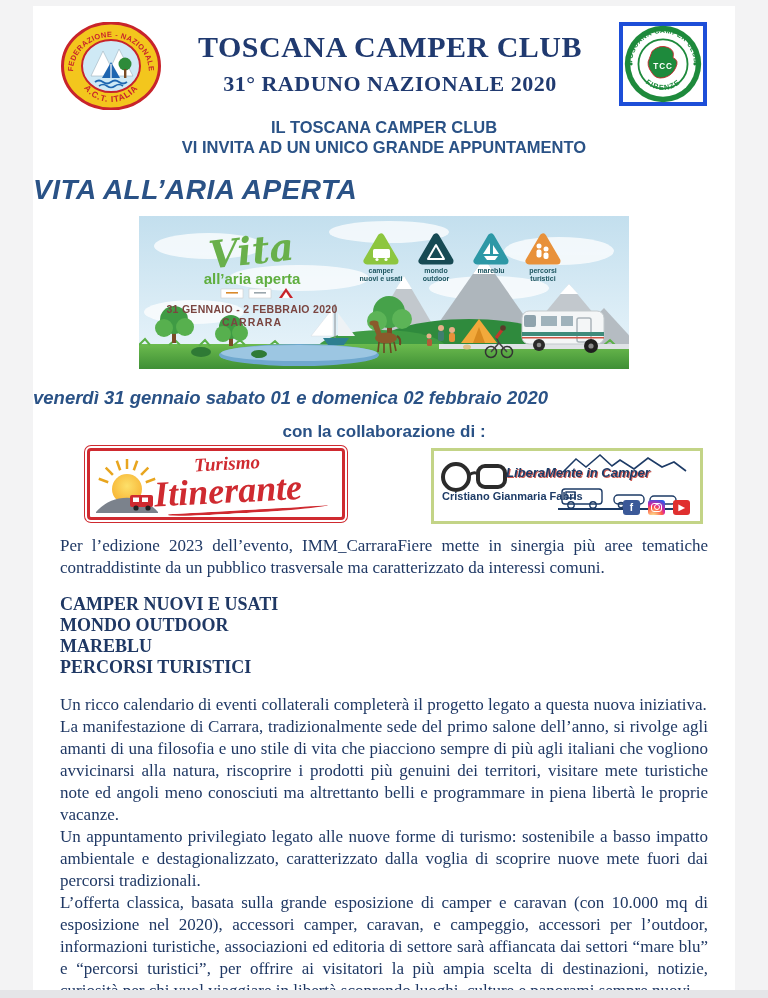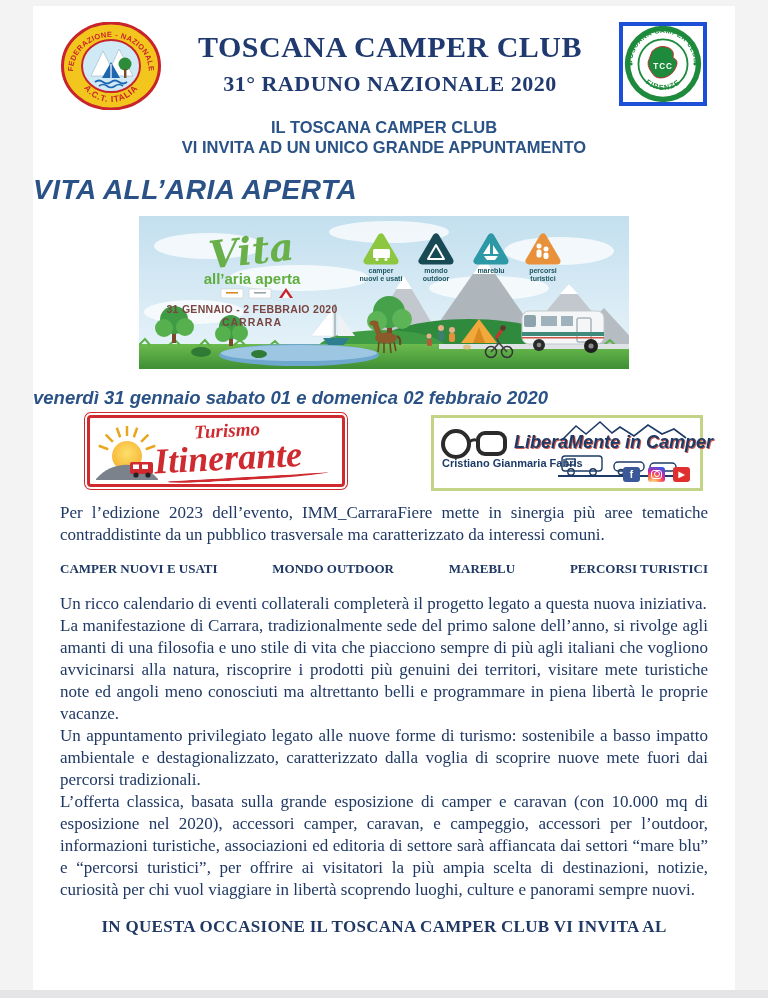--- a/index.html
+++ b/index.html
@@ -27,34 +27,34 @@
   .collab-label { text-align:center; margin-top:13px; color:#2a5286; font-weight:bold; font-size:17px; }
 
   
   .partners-row { display:flex; justify-content:space-between; padding:6px 32px 0 54px; align-items:flex-start; }
   .turismo { width:258px; height:72px; background:#fff; border:3px solid #cf2a30; box-shadow:0 0 0 2px #fff, 0 0 0 3px #cf2a30; border-radius:4px; display:flex; align-items:center; padding:1px 4px; }
   .tur-text { margin-left:-6px; margin-top:-4px; }
   .tur-word1 { font-family:"Liberation Serif", serif; font-style:italic; font-weight:bold; font-size:19px; color:#cf2a30; transform:rotate(-3deg); margin-left:40px; }
   .tur-word2 { font-family:"Liberation Serif", serif; font-style:italic; font-weight:bold; font-size:36px; color:#cf2a30; transform:rotate(-3deg); line-height:0.95; }
   .tur-swash { width:160px; height:6px; border-bottom:3px solid #cf2a30; border-radius:0 0 70% 40%; margin-left:14px; transform:rotate(-3deg); }
   .libera { position:relative; width:272px; height:76px; background:#fff; border:3px solid #c3d487; }
-  .lib-title { position:absolute; left:80px; top:14px; color:#1d3b66; font-weight:bold; font-style:italic; font-size:18px; text-shadow:1px 1px 0 #cf5a52; white-space:nowrap; }
+  .lib-title { position:absolute; left:72px; top:14px; color:#1d3b66; font-weight:bold; font-style:italic; font-size:13px; text-shadow:1px 1px 0 #cf5a52; white-space:nowrap; }
   .lib-author { position:absolute; left:8px; bottom:19px; color:#1d3b66; font-weight:bold; font-size:11px; }
   .lib-social { position:absolute; right:10px; bottom:6px; display:flex; gap:8px; }
   .soc { width:17px; height:15px; border-radius:3px; color:#fff; font-weight:bold; font-size:10px; display:flex; align-items:center; justify-content:center; }
   .soc-fb { background:#3b5998; }
   .soc-ig { background:radial-gradient(circle at 30% 110%, #fdf497 0%, #fd5949 45%, #d6249f 60%, #285aeb 90%); position:relative; }
   .soc-ig::before { content:""; position:absolute; inset:3px; border:1.5px solid #fff; border-radius:3px; }
   .soc-ig::after { content:""; position:absolute; width:4px; height:4px; border:1.2px solid #fff; border-radius:50%; }
   .soc-yt { background:#e02f2f; font-size:8px; }
 
   
   .body-text { font-family:"Liberation Serif", serif; color:#1f3864; font-size:17px; line-height:22px; text-align:justify; padding:0 27px; }
   .p-first { margin-top:11px; }
-  .categories { display:flex; justify-content:space-between; padding:0 27px; margin-top:15px; font-family:"Liberation Serif", serif; font-weight:bold; color:#1f3864; font-size:13px; }
+  .categories { display:flex; justify-content:space-between; padding:0 27px; margin-top:15px; font-family:"Liberation Serif", serif; font-weight:bold; color:#1f3864; font-size:18px;flex-direction:column; }
   .body-block { margin-top:16px; }
 
   .closing { text-align:center; margin-top:16px; font-family:"Liberation Serif", serif; font-weight:bold; color:#1f3864; font-size:17px; letter-spacing:0.3px; }
 </style>
 </head>
 <body>
 
 <div class="stage">
   <div class="page">
 
@@ -274,20 +274,21 @@
             <rect x="397.5" y="33.5" width="5" height="8" rx="2" fill="#ffffff"></rect>
           <circle cx="407" cy="33" r="2.5" fill="#ffffff"></circle>
             <rect x="404.5" y="36.5" width="5" height="6.5" rx="2" fill="#ffffff"></rect>
           <text x="404" y="57" text-anchor="middle" font-family="Liberation Sans, sans-serif" font-weight="bold" font-size="7" fill="#1d5560">percorsi</text>
           <text x="404" y="65" text-anchor="middle" font-family="Liberation Sans, sans-serif" font-weight="bold" font-size="7" fill="#1d5560">turistici</text>
         </g>
       </svg>
     </div>
 
     <div class="date-line">venerdì 31 gennaio sabato 01 e domenica 02 febbraio 2020</div>
+    <div class="collab-label">con la collaborazione  di :</div>
 
     <div class="partners-row">
       <div class="turismo">
         <svg viewBox="0 0 66 58" width="66" height="58">
           <g stroke="#e8a51e" stroke-width="2.5">
             <line x1="14.2" y1="27.2" x2="4.8" y2="23.8"></line>
               <line x1="18.9" y1="19.9" x2="11.7" y2="12.7"></line>
             <line x1="26.2" y1="15.2" x2="22.8" y2="5.8"></line>
               <line x1="33" y1="14" x2="33" y2="4"></line>
             <line x1="39.8" y1="15.2" x2="43.2" y2="5.8"></line>

